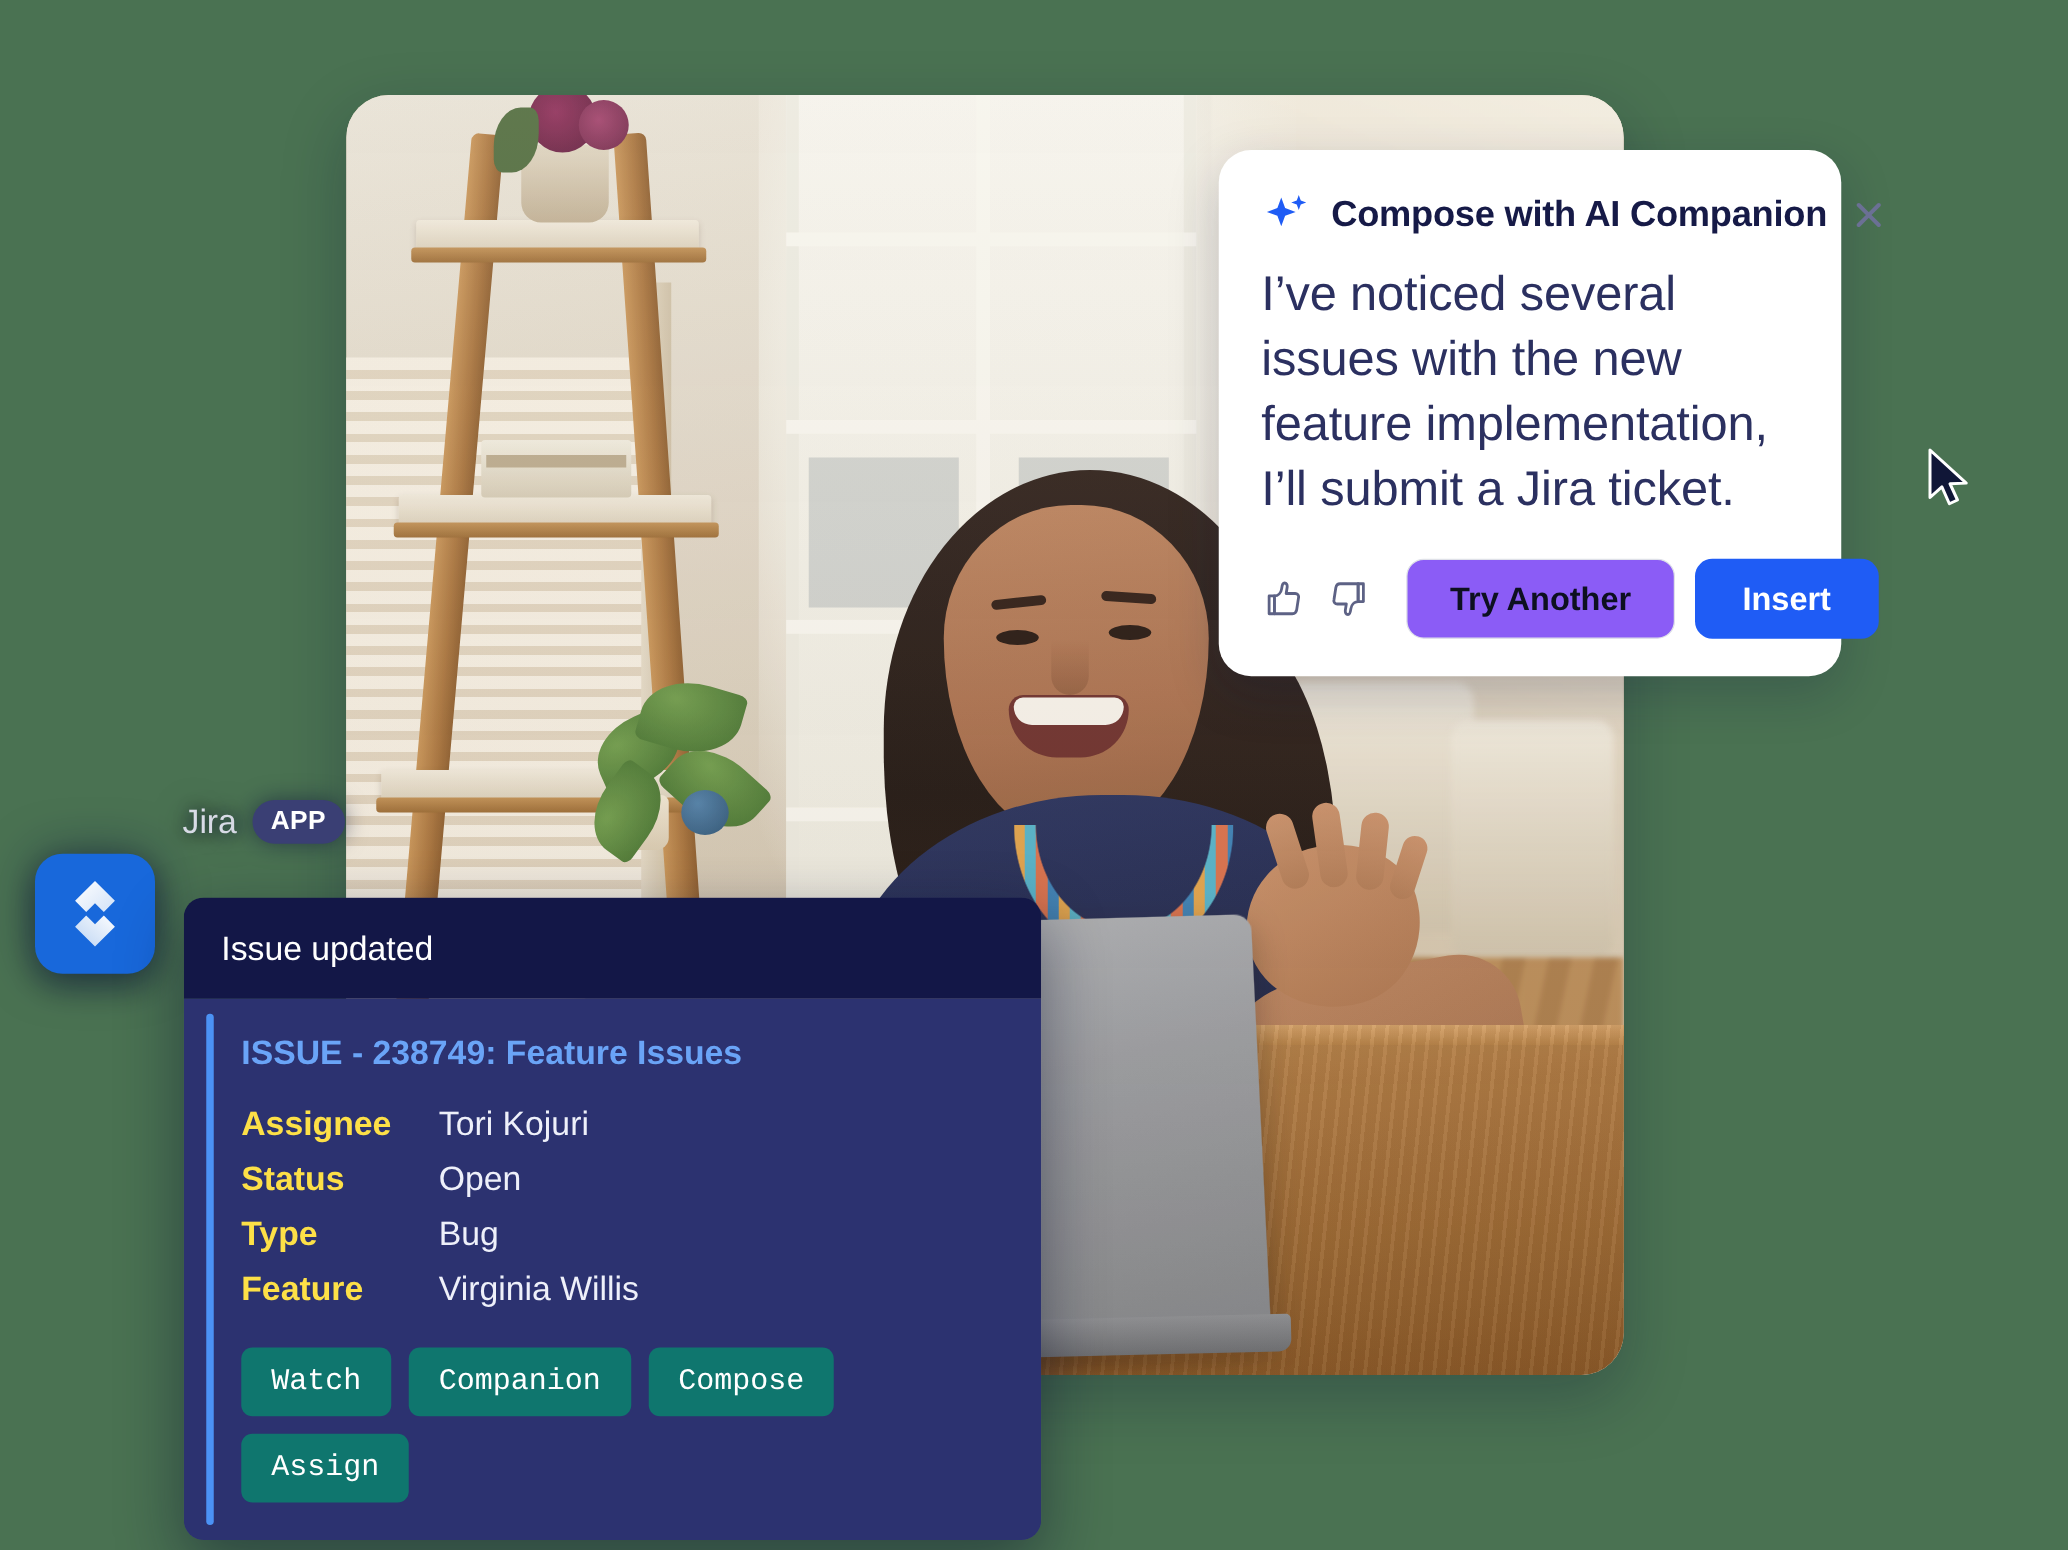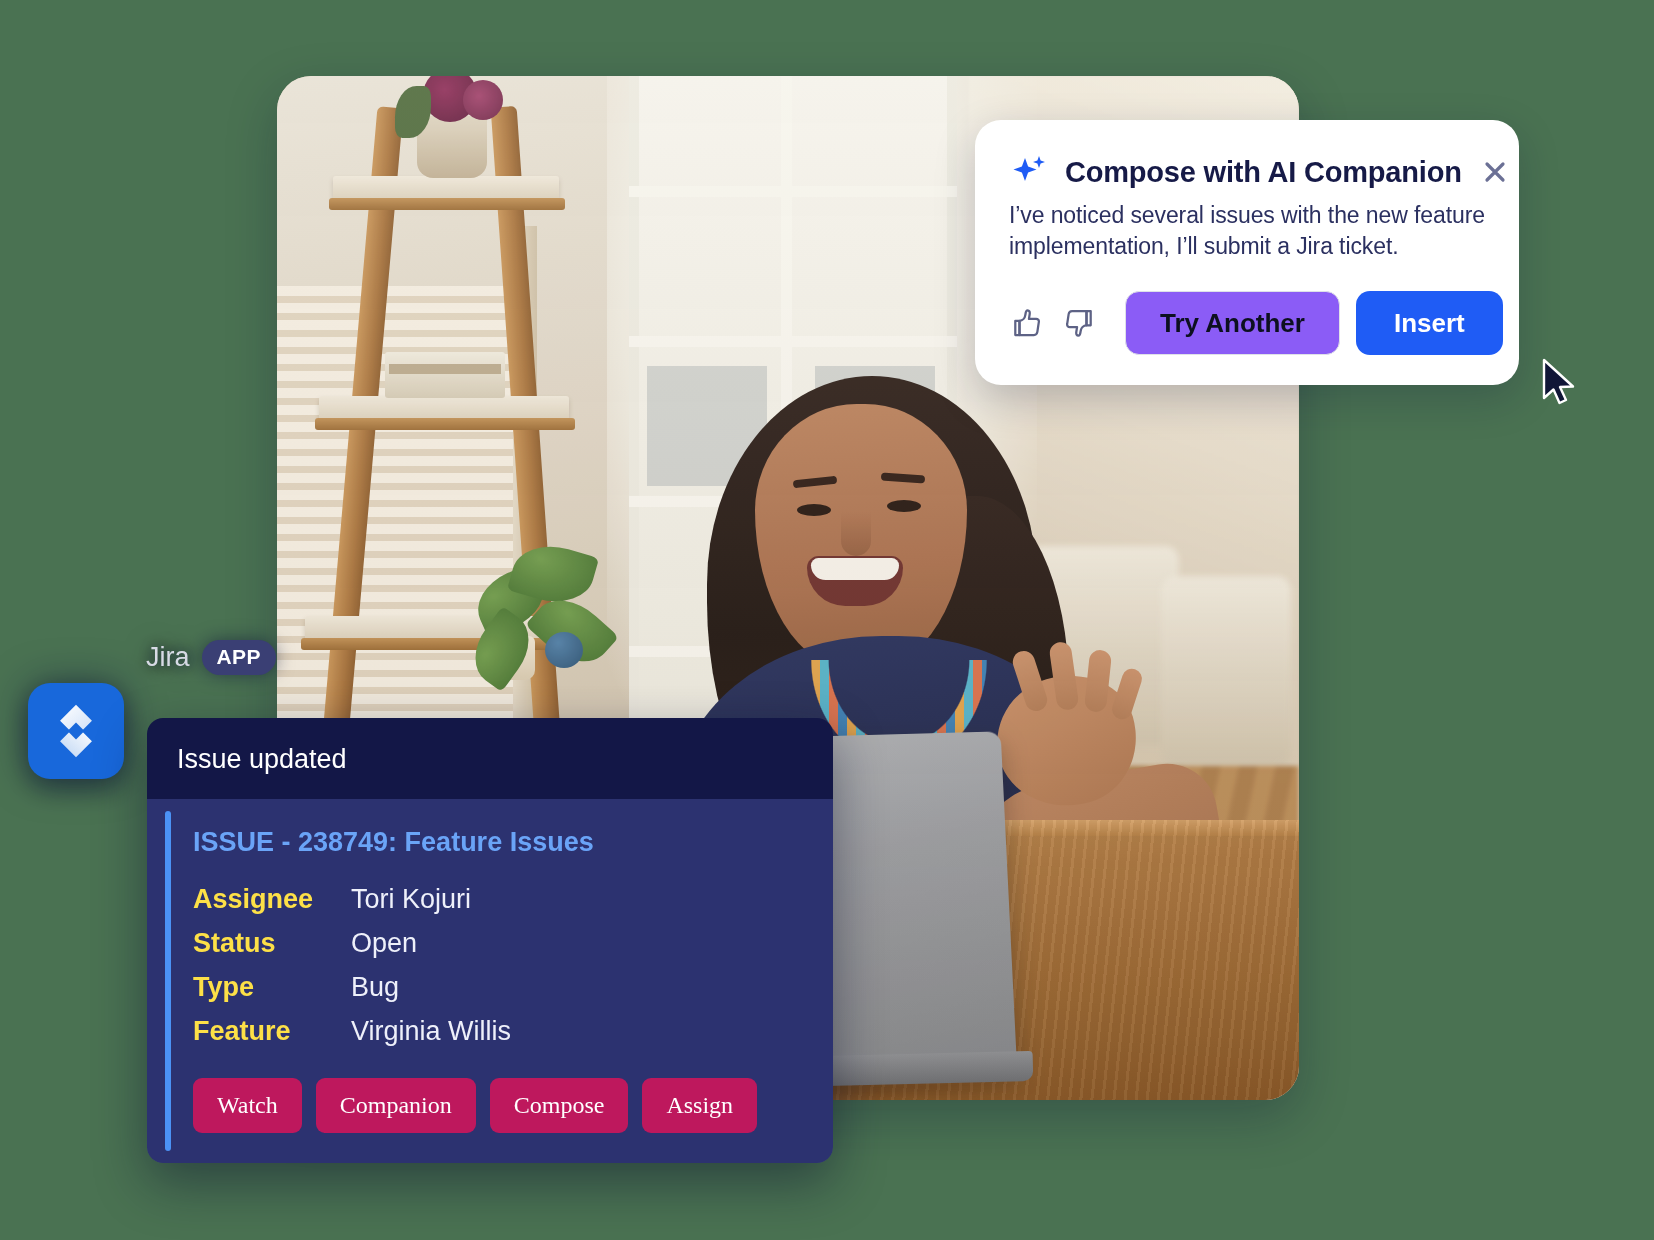--- a/index.html
+++ b/index.html
@@ -233,21 +233,21 @@
     position:absolute; inset:0;
     background: linear-gradient(180deg, rgba(255,250,240,.10), rgba(120,80,40,.06));
     pointer-events:none;
   }
 
   
   #ai-popover {
     position: absolute;
     left: 975px;
     top: 120px;
-    width: 544px;
+    width: 498px;
     border-radius: 26px;
     background: #ffffff;
     box-shadow: 0 14px 40px rgba(15, 25, 60, 0.22);
     padding: 32px 34px 30px 34px;
     box-sizing: border-box;
   }
   .ai-head {
     display: flex;
     align-items: center;
     gap: 16px;
@@ -261,22 +261,22 @@
     white-space: nowrap;
   }
   #ai-close {
     width: 34px; height: 34px;
     flex: 0 0 auto;
     display: flex; align-items: center; justify-content: center;
     cursor: pointer;
     background: none; border: none; padding: 0;
   }
   .ai-body {
-    margin-top: 8px;
-    font-size: 23px;
+    margin-top: 18px;
+    font-size: 39px;
     line-height: 1.33;
     color: #2b3060;
     letter-spacing: -0.1px;
   }
   .ai-actions {
     margin-top: 30px;
     display: flex;
     align-items: center;
     gap: 16px;
   }
@@ -425,25 +425,25 @@
     font-weight: 400;
     color: #eef0fa;
   }
   #jira-card-actions {
     margin-top: 18px;
     display: flex;
     gap: 14px;
     flex-wrap: wrap;
   }
   .jira-btn {
-    background: #be185d;
+    background: #0f766e;
     color: #ffffff;
     border: none;
     border-radius: 9px;
-    font-family: Liberation Serif, serif;
+    font-family: Liberation Mono, monospace;
     font-size: 24px;
     font-weight: 400;
     padding: 14px 24px;
     cursor: pointer;
     white-space: nowrap;
   }
 </style>
 </head>
 <body>
 

